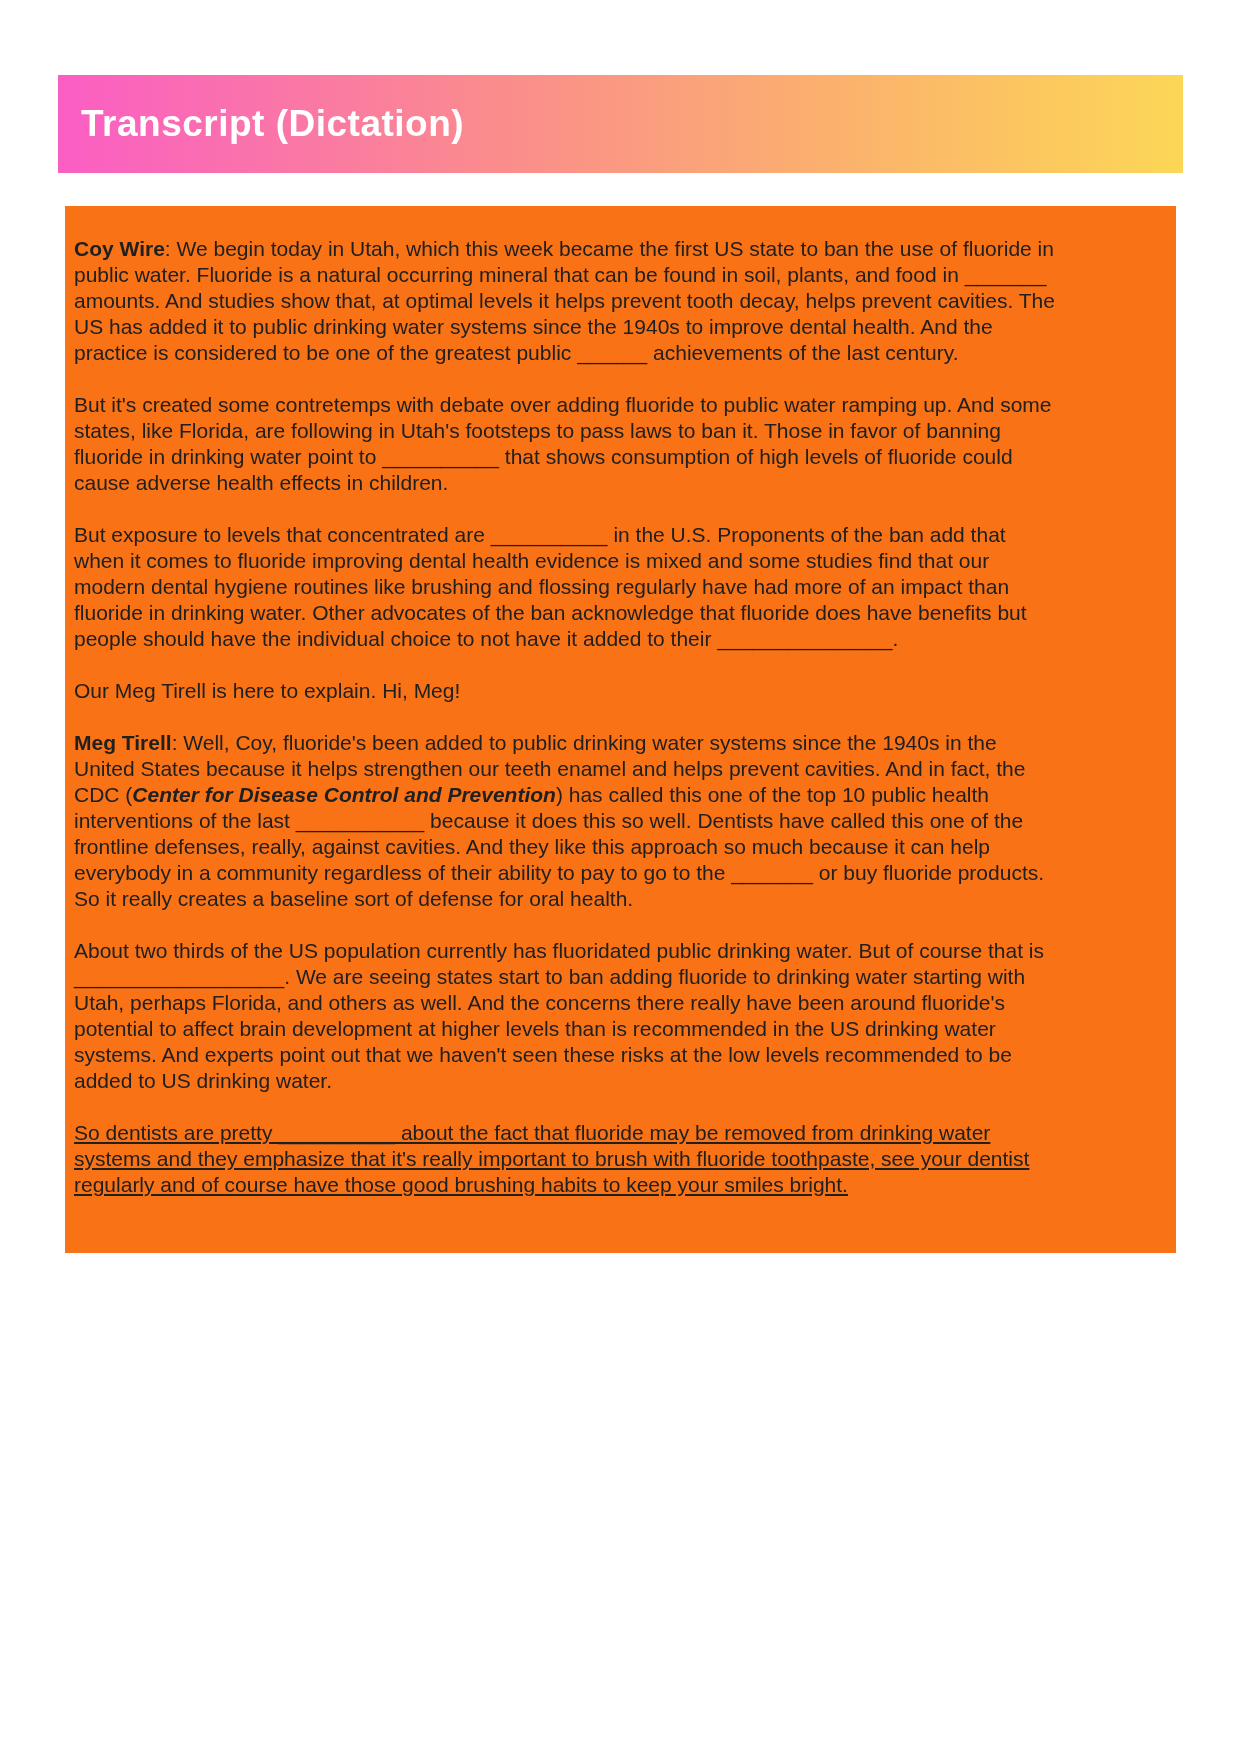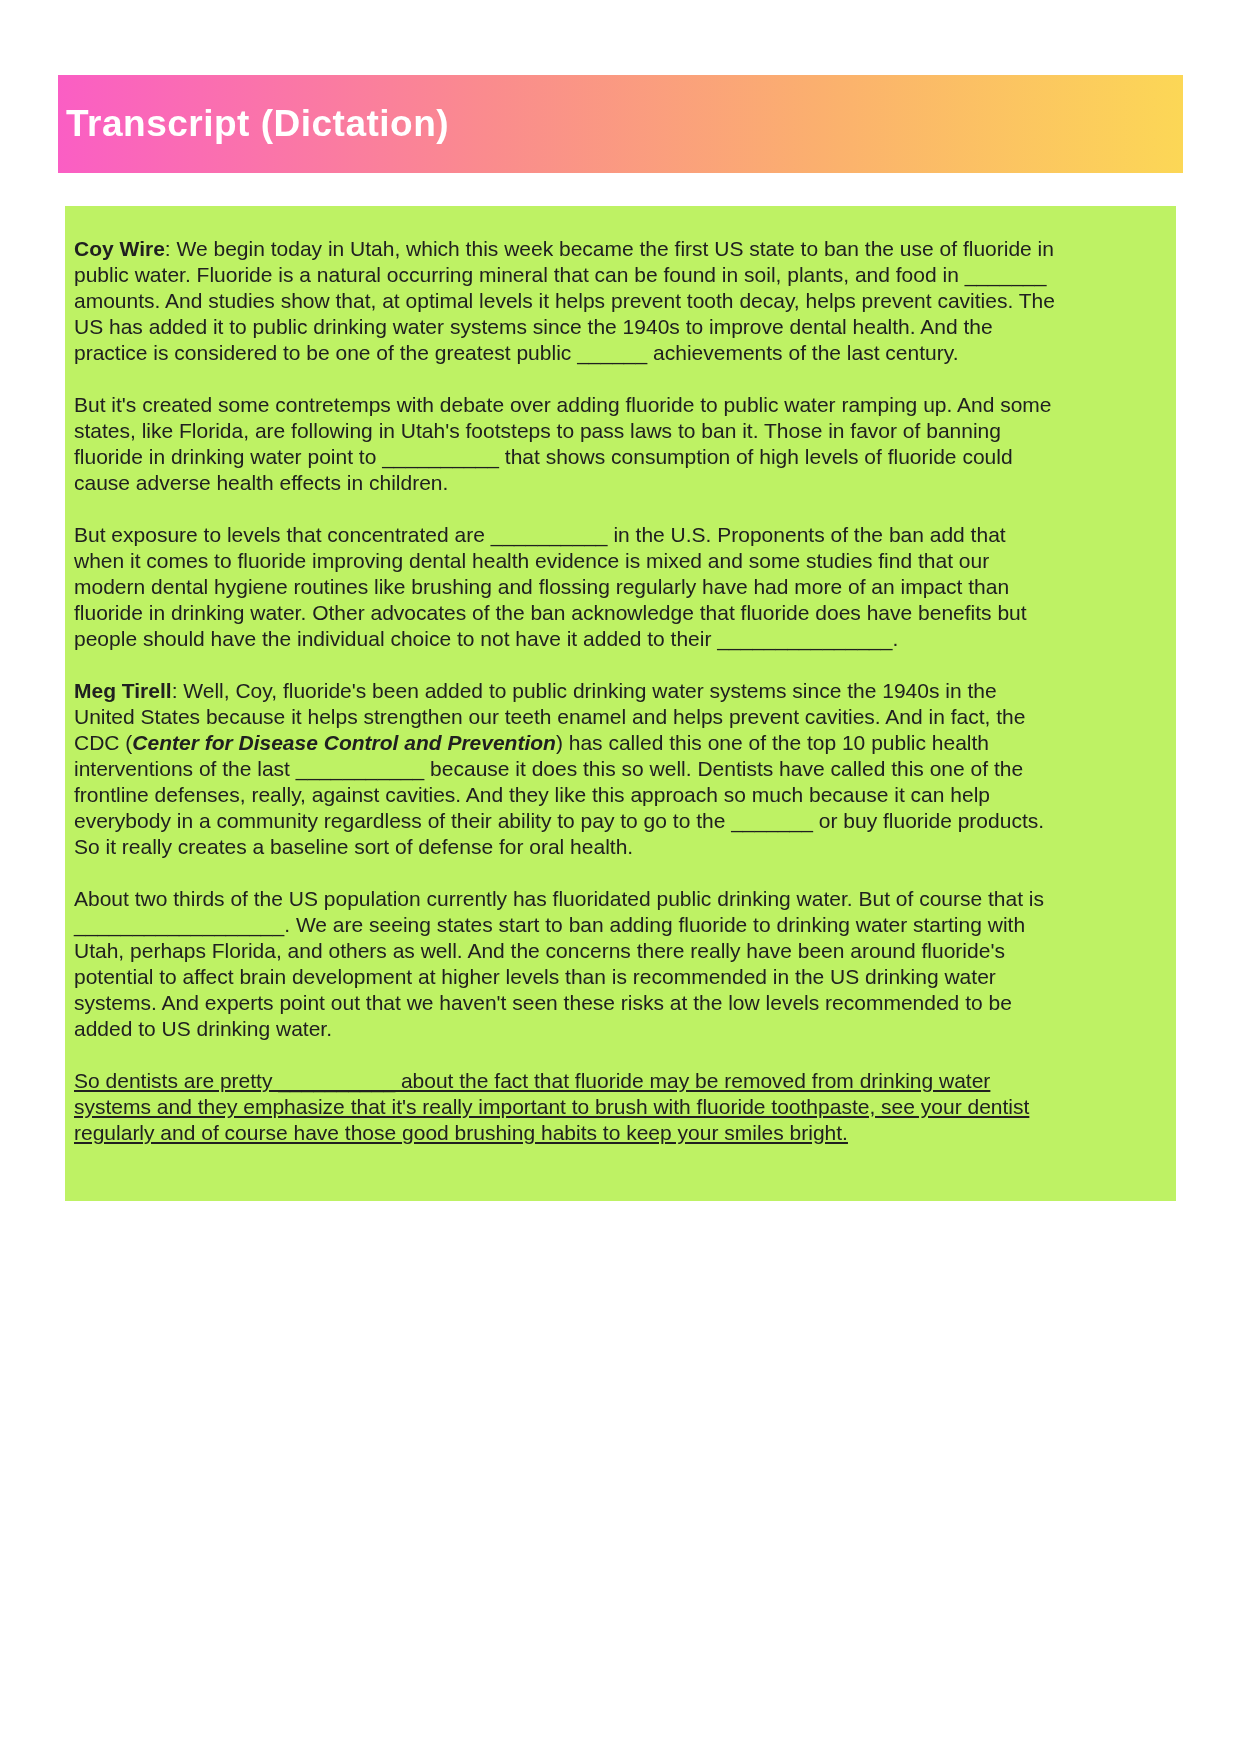--- a/index.html
+++ b/index.html
@@ -15,29 +15,29 @@
   }
   .header-banner {
     margin: 75px 58px 0 58px;
     height: 98px;
     background: linear-gradient(90deg, #fa5ec4 0%, #fa8b8e 38%, #fbb06e 68%, #fcd756 100%);
     display: flex;
     align-items: center;
   }
   .header-banner .page-title {
     margin: 0;
-    padding-left: 8px;
+    padding-left: 23px;
     color: #ffffff;
     font-size: 37px;
     font-weight: 700;
     letter-spacing: 0.5px;
   }
   .transcript-panel {
     margin: 33px 65px 0 65px;
-    background: #bef264;
+    background: #f97316;
     padding: 30px 118px 55px 9px;
     color: #202020;
     font-size: 21px;
     line-height: 26px;
   }
   .transcript-panel p {
     margin: 0 0 26px 0;
   }
   .transcript-panel p:last-child {
     margin-bottom: 0;
@@ -55,16 +55,17 @@
 <body>
 
 <div class="header-banner">
   <h1 class="page-title">Transcript (Dictation)</h1>
 </div>
 
 <div class="transcript-panel">
     <p><strong>Coy Wire</strong><span>: We begin today in Utah, which this week became the first US state to ban the use of fluoride in public water. Fluoride is a natural occurring mineral that can be found in soil, plants, and food in _______ amounts. And studies show that, at optimal levels it helps prevent tooth decay, helps prevent cavities. The US has added it to public drinking water systems since the 1940s to improve dental health. And the practice is considered to be one of the greatest public ______ achievements of the last century.</span></p>
     <p><span>But it's created some contretemps with debate over adding fluoride to public water ramping up. And some states, like Florida, are following in Utah's footsteps to pass laws to ban it. Those in favor of banning fluoride in drinking water point to __________ that shows consumption of high levels of fluoride could cause adverse health effects in children.</span></p>
     <p><span>But exposure to levels that concentrated are __________ in the U.S. Proponents of the ban add that when it comes to fluoride improving dental health evidence is mixed and some studies find that our modern dental hygiene routines like brushing and flossing regularly have had more of an impact than fluoride in drinking water. Other advocates of the ban acknowledge that fluoride does have benefits but people should have the individual choice to not have it added to their _______________.</span></p>
+    <p><span>Our Meg Tirell is here to explain. Hi, Meg!</span></p>
     <p><strong>Meg Tirell</strong><span>: Well, Coy, fluoride's been added to public drinking water systems since the 1940s in the United States because it helps strengthen our teeth enamel and helps prevent cavities. And in fact, the CDC (</span><em>Center for Disease Control and Prevention</em><span>) has called this one of the top 10 public health interventions of the last ___________ because it does this so well. Dentists have called this one of the frontline defenses, really, against cavities. And they like this approach so much because it can help everybody in a community regardless of their ability to pay to go to the _______ or buy fluoride products. So it really creates a baseline sort of defense for oral health.</span></p>
     <p><span>About two thirds of the US population currently has fluoridated public drinking water. But of course that is __________________. We are seeing states start to ban adding fluoride to drinking water starting with Utah, perhaps Florida, and others as well. And the concerns there really have been around fluoride's potential to affect brain development at higher levels than is recommended in the US drinking water systems. And experts point out that we haven't seen these risks at the low levels recommended to be added to US drinking water.</span></p>
     <p><span>So dentists are pretty __________ about the fact that fluoride may be removed from drinking water systems and they emphasize that it's really important to brush with fluoride toothpaste, see your dentist regularly and of course have those good brushing habits to keep your smiles bright.</span></p>
   </div>
 
 </body></html>

